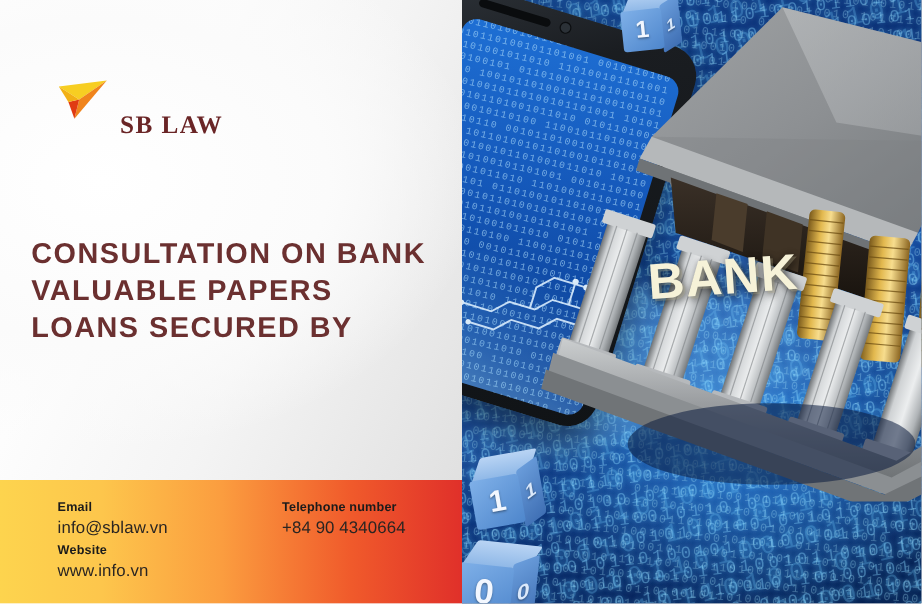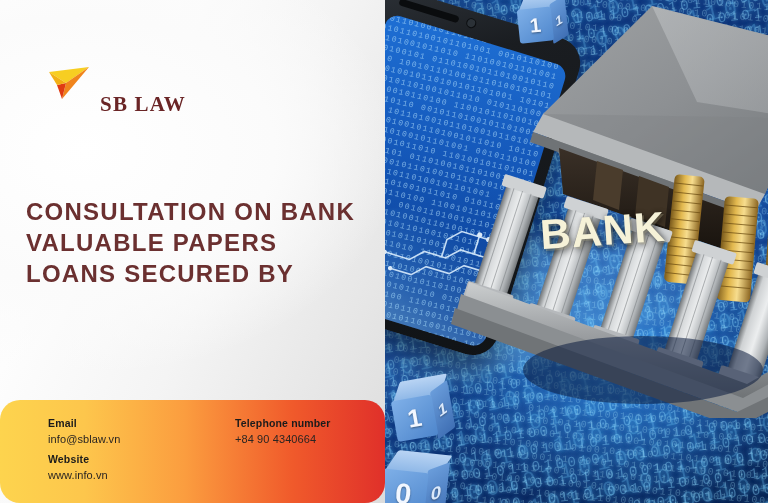--- a/index.html
+++ b/index.html
@@ -45,31 +45,30 @@
     color:#6b3030;
     text-transform:uppercase;
   }
   .headline .ln { display:block; white-space:nowrap; }
 
   
   .footer {
     position:absolute; left:0; top:400px;
     width:385px; height:103px;
     background:linear-gradient(90deg,#fdd44e 0%, #fdc64c 22%, #fb9d3f 48%, #f05a2b 76%, #e0302a 100%);
-    border-radius:20px;
   }
   .f-col { position:absolute; color:#231f20; }
   .f-col.left  { left:48px;  top:16px; }
   .f-col.right { left:235px; top:16px; }
   .f-label {
     font-size:10.5px; font-weight:700; letter-spacing:.15px;
     line-height:14px; color:#1b1b1b;
   }
   .f-value {
-    font-size:11px; font-weight:400; letter-spacing:.1px;
+    font-size:14px; font-weight:400; letter-spacing:.1px;
     line-height:14px; color:#2a2522; margin-top:2px;
   }
   .f-block2 { margin-top:6px; }
 
   
   .photo {
     position:absolute; left:385px; top:0;
     width:383px; height:503px;
     overflow:hidden;
     background:#0a2352;

